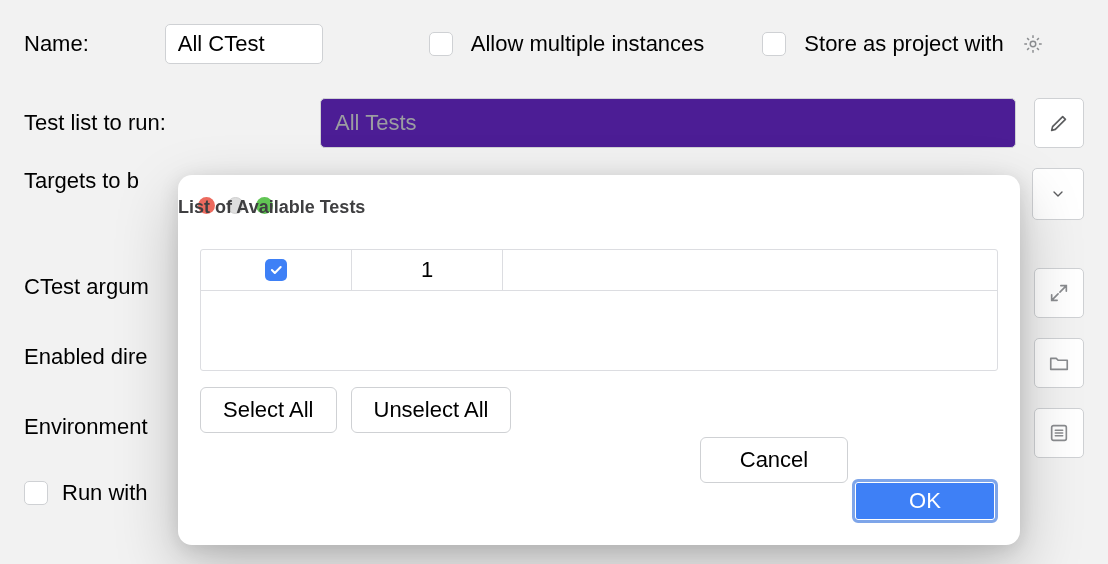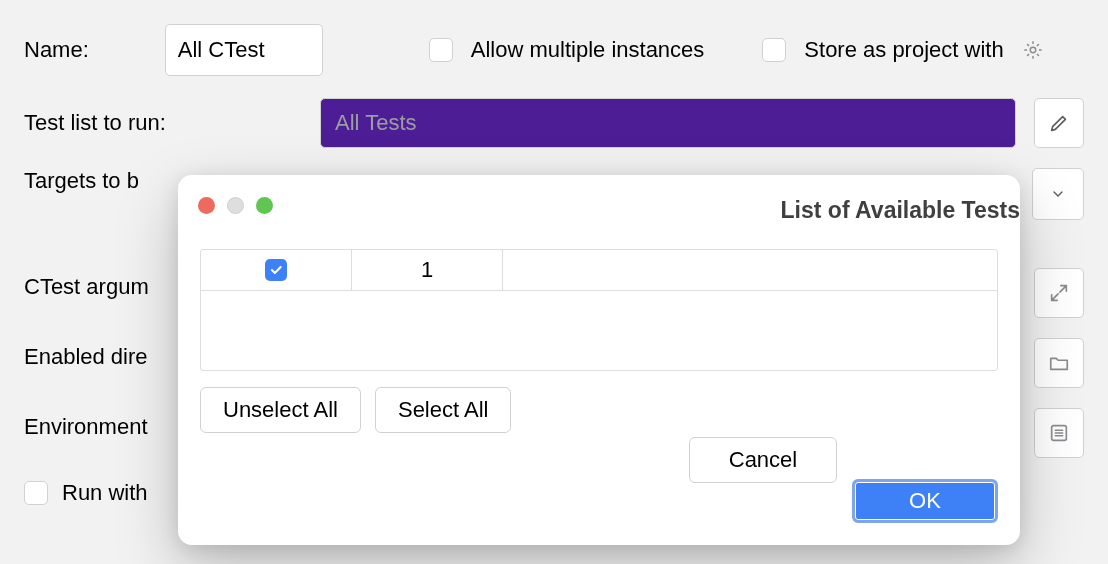--- a/index.html
+++ b/index.html
@@ -28,21 +28,21 @@
   
   .row{position:absolute;left:24px;right:24px;display:flex;align-items:center;gap:18px}
   .label{white-space:nowrap}
   .chk{
     width:22px;height:22px;border:1px solid var(--border);border-radius:5px;
     background:#fff;display:inline-block;flex:none;
   }
   .gear{width:22px;height:22px;position:relative;display:inline-block;flex:none}
   .gear svg{width:22px;height:22px}
   .name-input{
-    width:158px;height:52px;border:1px solid var(--border);background:#fff;
+    width:158px;height:40px;border:1px solid var(--border);background:#fff;
     border-radius:5px;font:inherit;padding:0 12px;box-sizing:border-box;
   }
   .wide-input{
     flex:1;height:50px;border:1px solid var(--border);background:#4c1d95;
     border-radius:5px;font:inherit;padding:0 14px;box-sizing:border-box;
     color:var(--text);
   }
   .wide-input::placeholder{color:var(--placeholder)}
   .iconbtn{
     width:50px;height:50px;border:1px solid var(--border);background:#fff;
@@ -64,22 +64,22 @@
     box-shadow:0 24px 64px rgba(0,0,0,0.22),0 4px 20px rgba(0,0,0,0.12);
   }
   .traffic{
     position:absolute;left:20px;top:22px;display:flex;gap:12px;align-items:center;
   }
   .tbtn{width:17px;height:17px;border-radius:50%}
   .tbtn.red{background:var(--traffic-red)}
   .tbtn.gy{background:var(--traffic-grey);border:1px solid #cfcfcf;box-sizing:border-box}
   .tbtn.gr{background:var(--traffic-green)}
   .modal-title{
-    position:absolute;top:22px;left:0;right:0;text-align:right;
-    font-weight:600;font-size:23px;color:#3f3f41;
+    position:absolute;top:22px;left:0;right:0;text-align:left;
+    font-weight:600;font-size:18px;color:#3f3f41;
   }
   .grid{
     position:absolute;left:22px;top:74px;right:22px;height:120px;
     border:1px solid var(--border-light);border-radius:3px;background:#fff;
     overflow:hidden;
   }
   .grid-row{display:flex;height:40px;align-items:center}
   .grid-head{border-bottom:1px solid var(--border-light)}
   .grid-body{border-bottom:1px solid var(--border-light)}
   .c1{width:150px;text-align:center;border-right:1px solid var(--border-light);height:100%;
@@ -91,21 +91,21 @@
     width:22px;height:22px;border-radius:5px;background:var(--blue);
     display:flex;align-items:center;justify-content:center;
   }
   .checked svg{width:14px;height:14px}
   .btnrow{position:absolute;left:22px;top:212px;display:flex;gap:14px}
   .btn{
     height:44px;padding:0 22px;border:1px solid var(--border);background:#fff;
     border-radius:6px;font:inherit;display:flex;align-items:center;justify-content:center;
     cursor:default;
   }
-  .okrow{position:absolute;right:22px;bottom:22px;display:flex;gap:15px}
+  .okrow{position:absolute;right:22px;bottom:22px;display:flex;gap:4px}
   .ok{
     min-width:146px;height:44px;border-radius:6px;border:3px solid #7ea5e9;
     background:var(--blue);color:#fff;font:inherit;font-weight:400;
     display:flex;align-items:center;justify-content:center;box-sizing:border-box;
     box-shadow:inset 0 0 0 1px #fff, 0 0 0 0 transparent;
     margin-top:42px;
   }
   .secondary{
     min-width:146px;height:44px;border:1px solid var(--border);background:#fff;
     border-radius:6px;font:inherit;display:flex;align-items:center;justify-content:center;
@@ -207,21 +207,21 @@
           <svg viewBox="0 0 24 24" fill="none" stroke="#fff" stroke-width="3.5" stroke-linecap="round" stroke-linejoin="round">
             <polyline points="5 12 10 17 20 7"></polyline>
           </svg>
         </span>
       </div>
       <div class="c2">1</div>
     </div>
   </div>
 
   <div class="btnrow">
+    <div class="btn">Select All</div>
     <div class="btn">Unselect All</div>
-    <div class="btn">Select All</div>
   </div>
 
   <div class="okrow">
     <div class="secondary">Cancel</div>
     <div class="ok">OK</div>
   </div>
 </div>
 
 </body></html>

